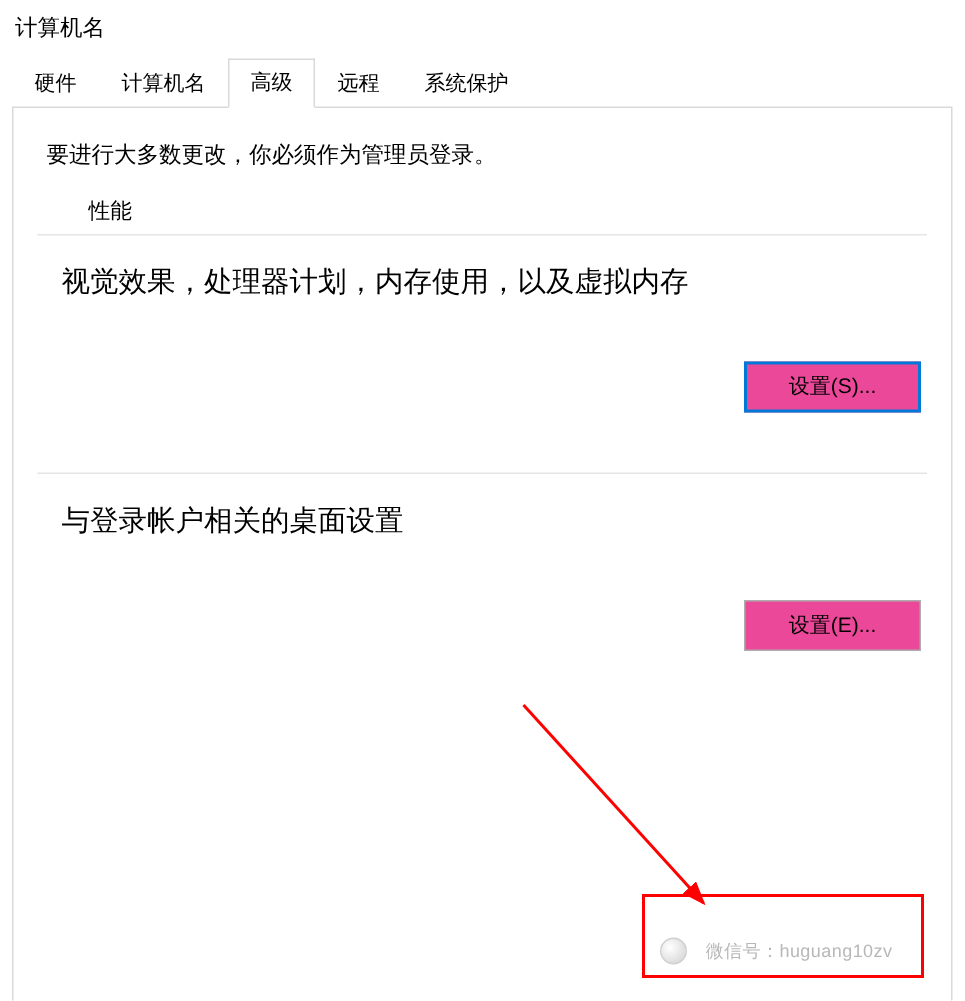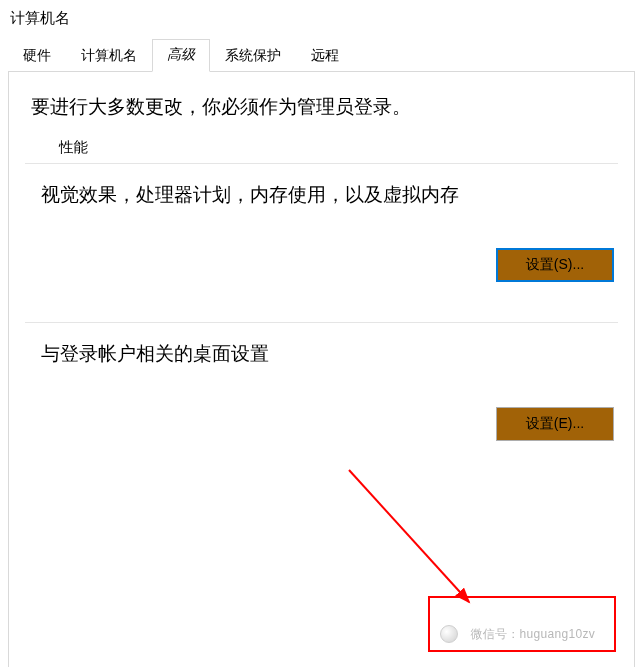--- a/index.html
+++ b/index.html
@@ -30,33 +30,32 @@
       cursor: default;
       border: 1px solid transparent;
       border-bottom: none;
       position: relative;
       top: 1px;
     }
     .tab.active {
       border: 1px solid #d9d9d9;
       border-bottom: 1px solid #ffffff;
       background: #ffffff;
-      font-style: italic;
     }
     .tab-panel {
       border: 1px solid #d9d9d9;
       border-top: none;
       margin: 0 8px 8px 8px;
       padding: 0;
       height: 598px;
       position: relative;
     }
     .intro-text {
       padding: 22px 0 0 22px;
-      font-size: 19px;
+      font-size: 15px;
     }
     .section {
       margin: 18px 16px 0 16px;
       position: relative;
     }
     .section-title {
       font-size: 14.5px;
       margin-bottom: 0;
       padding-left: 2px;
       margin-left: 32px;
@@ -72,21 +71,21 @@
     }
     .btn-row {
       text-align: right;
       padding-right: 4px;
       margin-top: 40px;
     }
     .win-button {
       display: inline-block;
       min-width: 118px;
       padding: 7px 18px;
-      background: #a16207;
+      background: #ec4899;
       border: 1px solid #adadad;
       font-family: inherit;
       font-size: 14px;
       text-align: center;
       cursor: default;
     }
     .win-button.highlight {
       border: 2px solid #0078d7;
       padding: 6px 17px;
     }
@@ -122,22 +121,22 @@
   </style>
 </head>
 <body>
 
 <div class="title-bar">计算机名</div>
 
 <div class="tabs-row">
   <div class="tab">硬件</div>
   <div class="tab">计算机名</div>
   <div class="tab active">高级</div>
+  <div class="tab">远程</div>
   <div class="tab">系统保护</div>
-  <div class="tab">远程</div>
 </div>
 
 <div class="tab-panel">
 
   <div class="intro-text">要进行大多数更改，你必须作为管理员登录。</div>
 
   <div class="section">
     <div class="section-title">性能</div>
     <div class="section-body">
       <div class="section-desc">视觉效果，处理器计划，内存使用，以及虚拟内存</div>

